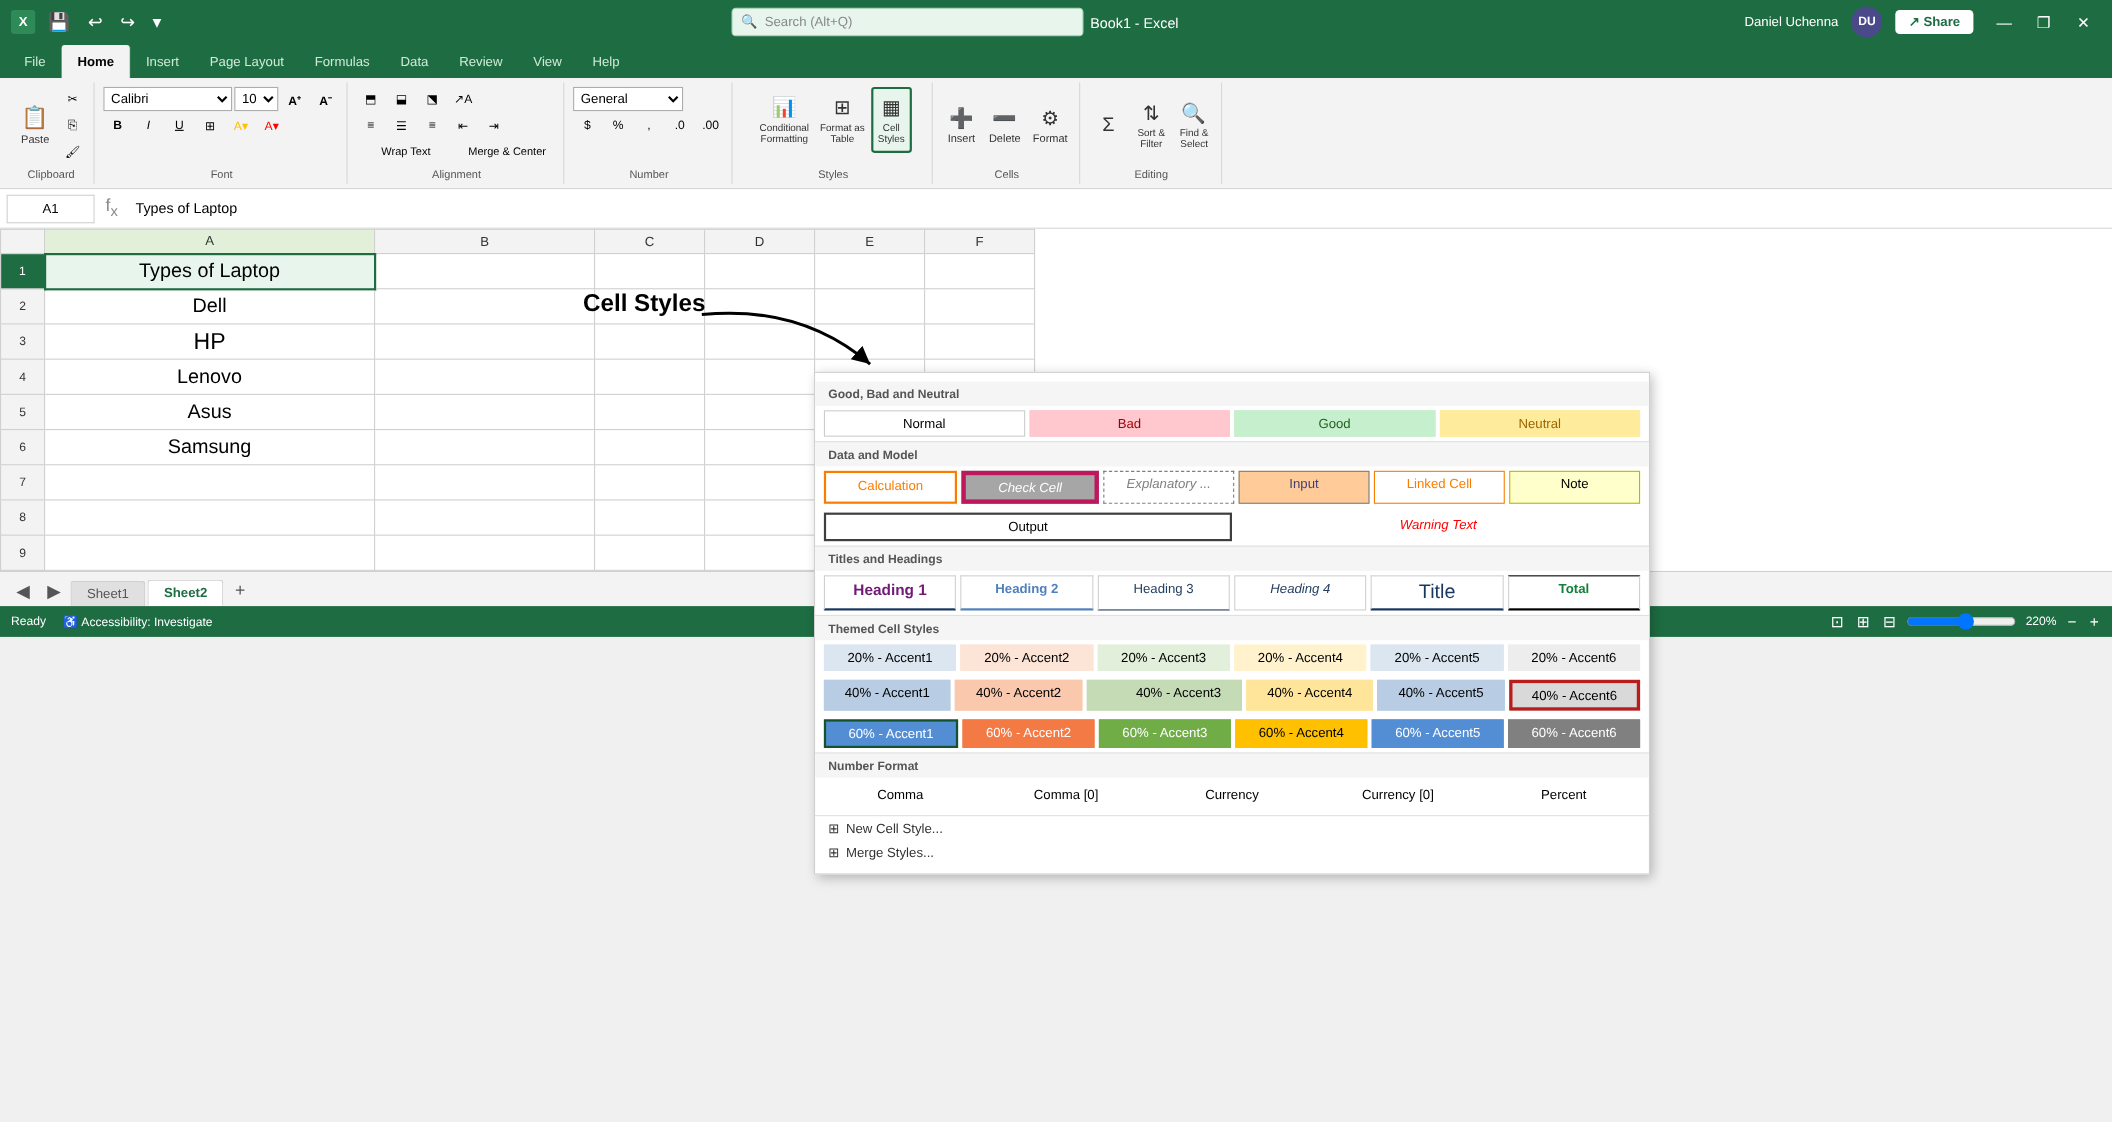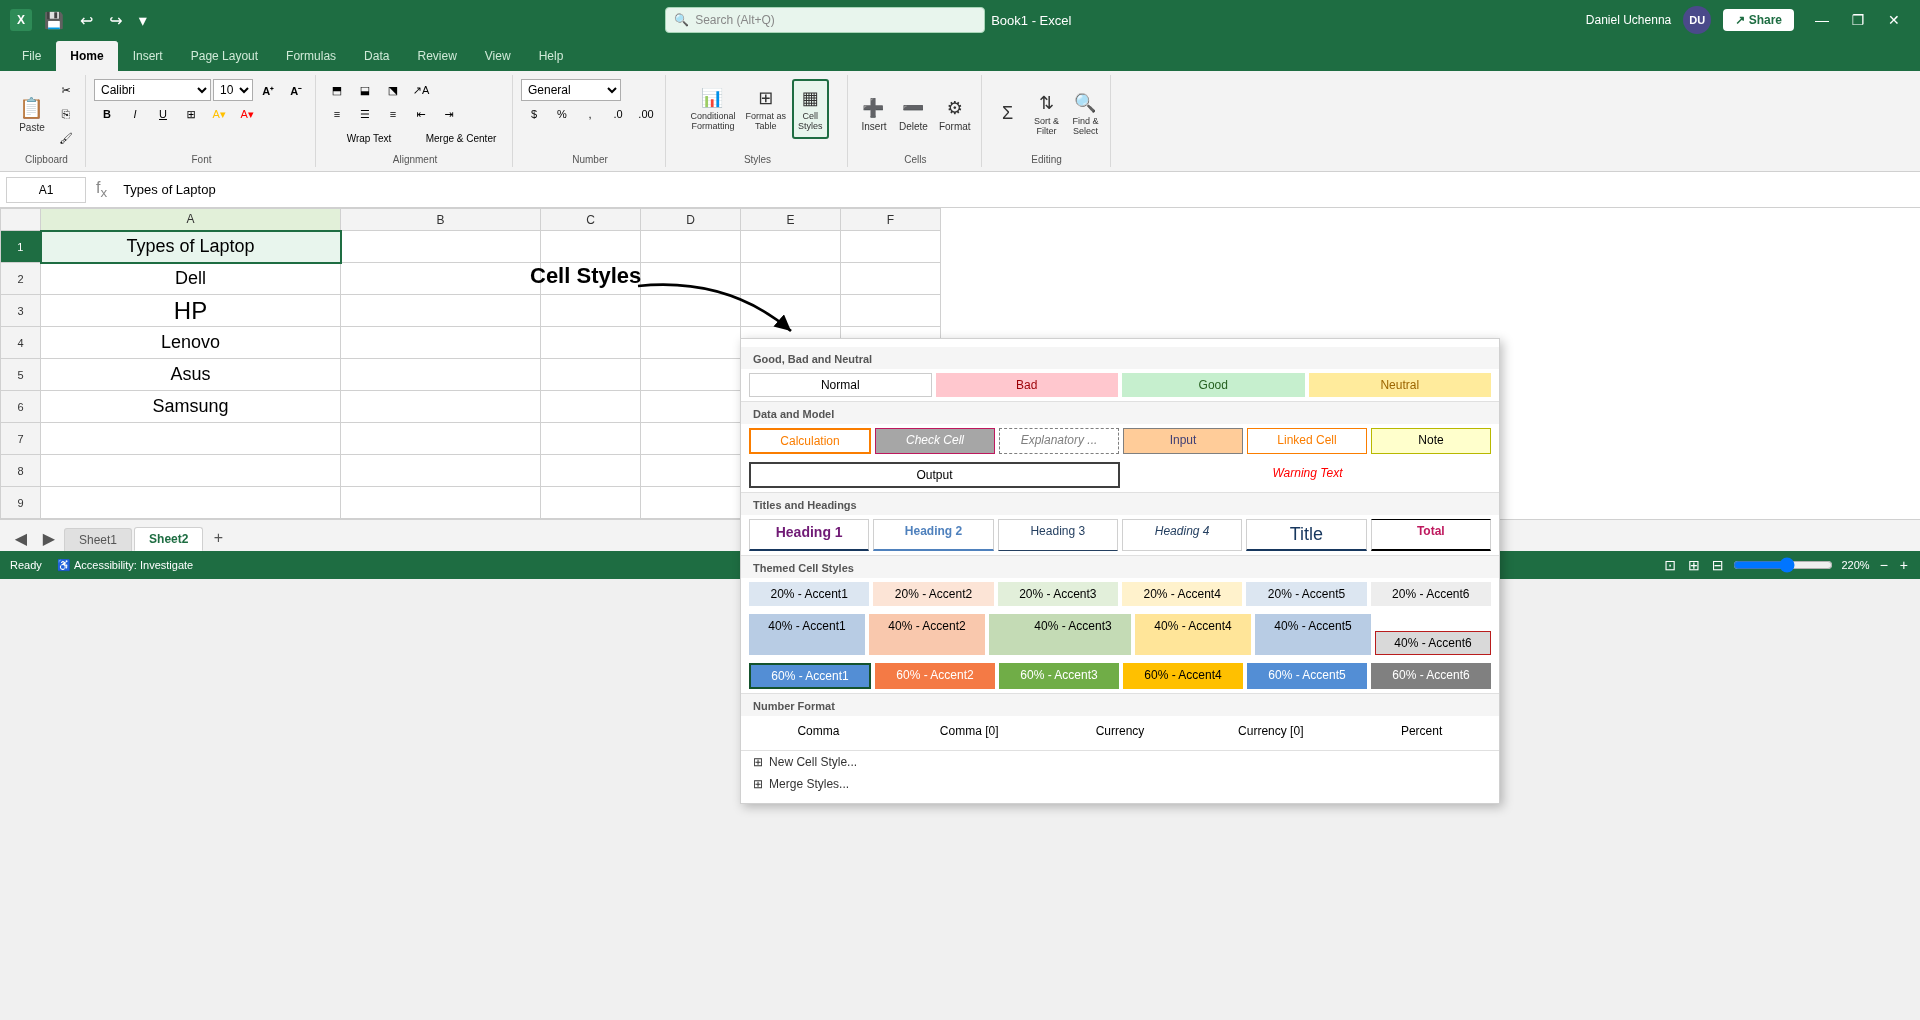--- a/index.html
+++ b/index.html
@@ -229,48 +229,48 @@
       text-align: center;
       flex: 1;
     }
 
     
     .cs-normal { background: white; color: #000; border: 1px solid #ccc; }
     .cs-bad { background: #ffc7ce; color: #9c0006; border: 1px solid #ffc7ce; }
     .cs-good { background: #c6efce; color: #276221; border: 1px solid #c6efce; }
     .cs-neutral { background: #ffeb9c; color: #9c6500; border: 1px solid #ffeb9c; }
     .cs-calculation { color: #fa7d00; border: 2px solid #fa7d00; }
-    .cs-check-cell { background: #a6a6a6; color: white; border: 1px solid #be185d; font-style: italic; }
+    .cs-check-cell { background: #a6a6a6; color: white; border: 4px solid #be185d; font-style: italic; }
     .cs-explanatory { color: #7f7f7f; font-style: italic; border: 1px dashed #7f7f7f; }
     .cs-input { background: #ffcc99; color: #3f3f76; border: 1px solid #7f7f7f; }
     .cs-linked-cell { color: #fa7d00; border: 1px solid #fa7d00; }
     .cs-note { background: #ffffcc; color: #000; border: 1px solid #b8b800; }
     .cs-output { color: #000; border: 2px solid #3f3f3f; }
     .cs-warning { color: #ff0000; background: white; font-style: italic; border: none; }
     .cs-heading1 { color: #701a75; font-weight: bold; font-size: 14px; border-bottom: 2px solid #17375e; }
     .cs-heading2 { color: #4f81bd; font-weight: bold; border-bottom: 2px solid #4f81bd; }
     .cs-heading3 { color: #243f60; border-bottom: 1px solid #243f60; }
     .cs-heading4 { color: #243f60; font-style: italic; }
     .cs-title { font-size: 18px; color: #17375e; border-bottom: 2px solid #17375e; }
-    .cs-total { font-weight: bold; color: #be185d; border-top: 1px solid #000; border-bottom: 2px solid #000; }
+    .cs-total { font-weight: bold; color: #15803d; border-top: 1px solid #000; border-bottom: 2px solid #000; }
 
     
     .cs-accent1-20 { background: #dce6f1; border: 1px solid #dce6f1; }
     .cs-accent2-20 { background: #fce4d6; border: 1px solid #fce4d6; }
     .cs-accent3-20 { background: #e2efda; border: 1px solid #e2efda; }
     .cs-accent4-20 { background: #fff2cc; border: 1px solid #fff2cc; }
     .cs-accent5-20 { background: #dce6f1; border: 1px solid #dce6f1; }
     .cs-accent6-20 { background: #ededed; border: 1px solid #ededed; }
 
     .cs-accent1-40 { background: #b8cce4; border: 1px solid #b8cce4; }
     .cs-accent2-40 { background: #f9c8ad; border: 1px solid #f9c8ad; }
     .cs-accent3-40 { background: #c4dbb5; border: 1px solid #c4dbb5; padding-left: 36px; }
     .cs-accent4-40 { background: #ffe599; border: 1px solid #ffe599; }
     .cs-accent5-40 { background: #b8cce4; border: 1px solid #b8cce4; }
-    .cs-accent6-40 { background: #d9d9d9; border: 1px solid #b91c1c; margin-top: 17px; }
+    .cs-accent6-40 { background: #d9d9d9; border: 3px solid #b91c1c; }
 
     .cs-accent1-60 { background: #538ed5; color: white; border: 2px solid #14532d; }
     .cs-accent2-60 { background: #f47a45; color: white; border: 1px solid #f47a45; }
     .cs-accent3-60 { background: #70ad47; color: white; border: 1px solid #70ad47; }
     .cs-accent4-60 { background: #ffc000; border: 1px solid #ffc000; }
     .cs-accent5-60 { background: #538ed5; color: white; border: 1px solid #538ed5; }
     .cs-accent6-60 { background: #808080; color: white; border: 1px solid #808080; }
 
     .cs-accent1 { background: #1f5496; color: white; border: 1px solid #1f5496; }
     .cs-accent2 { background: #e36c09; color: white; border: 1px solid #e36c09; }
@@ -535,21 +535,21 @@
           <td class="row-header">2</td>
           <td class="cell cell-a" style="font-size:18px;">Dell</td>
           <td class="cell"></td>
           <td class="cell"></td>
           <td class="cell"></td>
           <td class="cell"></td>
           <td class="cell"></td>
         </tr>
         <tr>
           <td class="row-header">3</td>
-          <td class="cell cell-a" style="font-size:24px;text-align:center;">HP</td>
+          <td class="cell cell-a" style="font-size:21px;text-align:center;">HP</td>
           <td class="cell"></td>
           <td class="cell"></td>
           <td class="cell"></td>
           <td class="cell"></td>
           <td class="cell"></td>
         </tr>
         <tr>
           <td class="row-header">4</td>
           <td class="cell cell-a" style="font-size:18px;">Lenovo</td>
           <td class="cell"></td>

